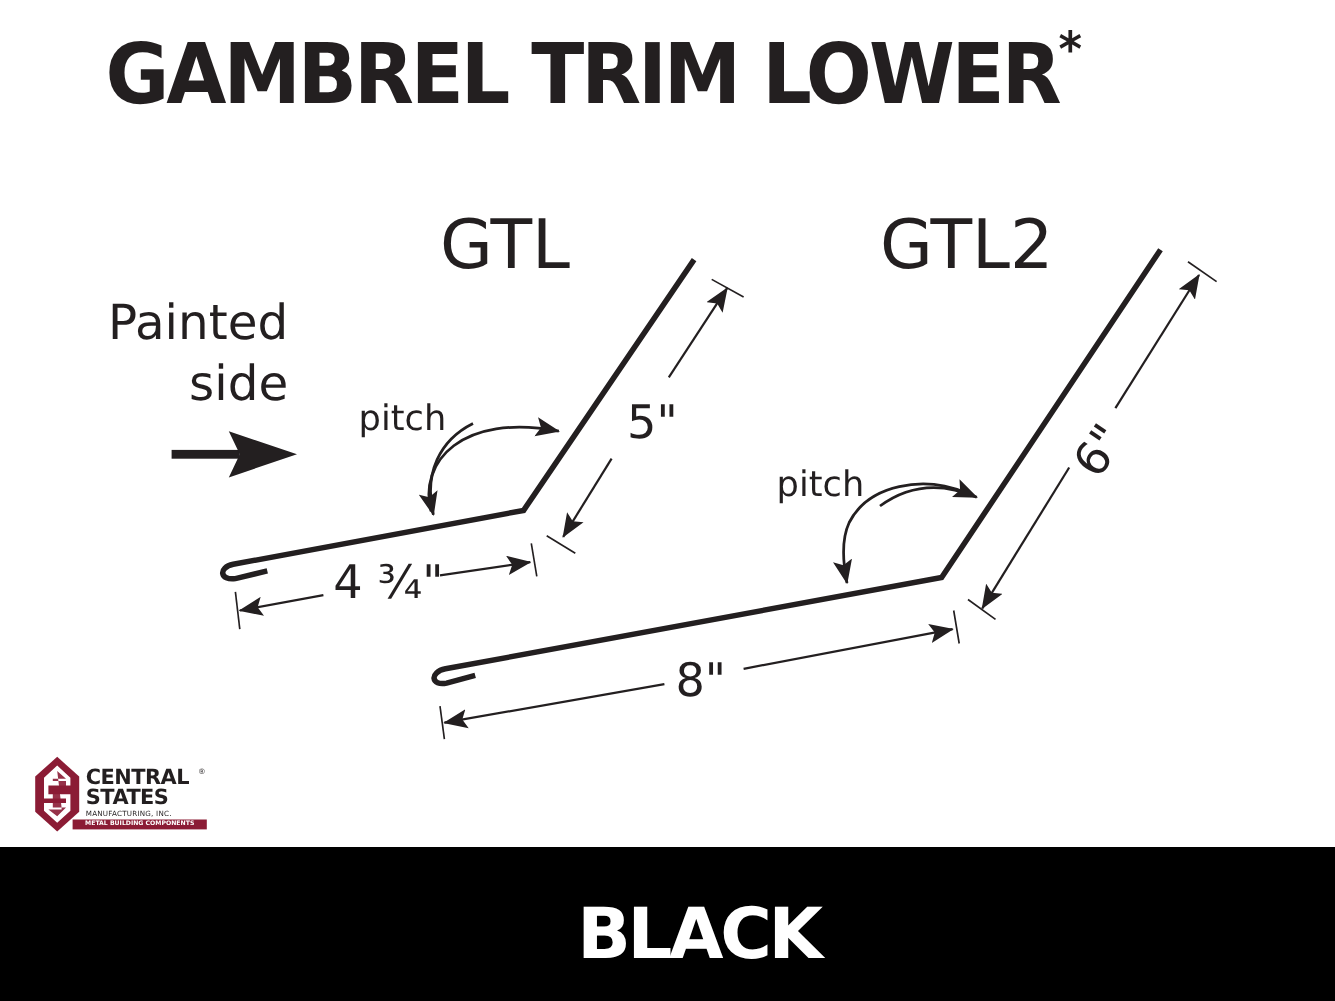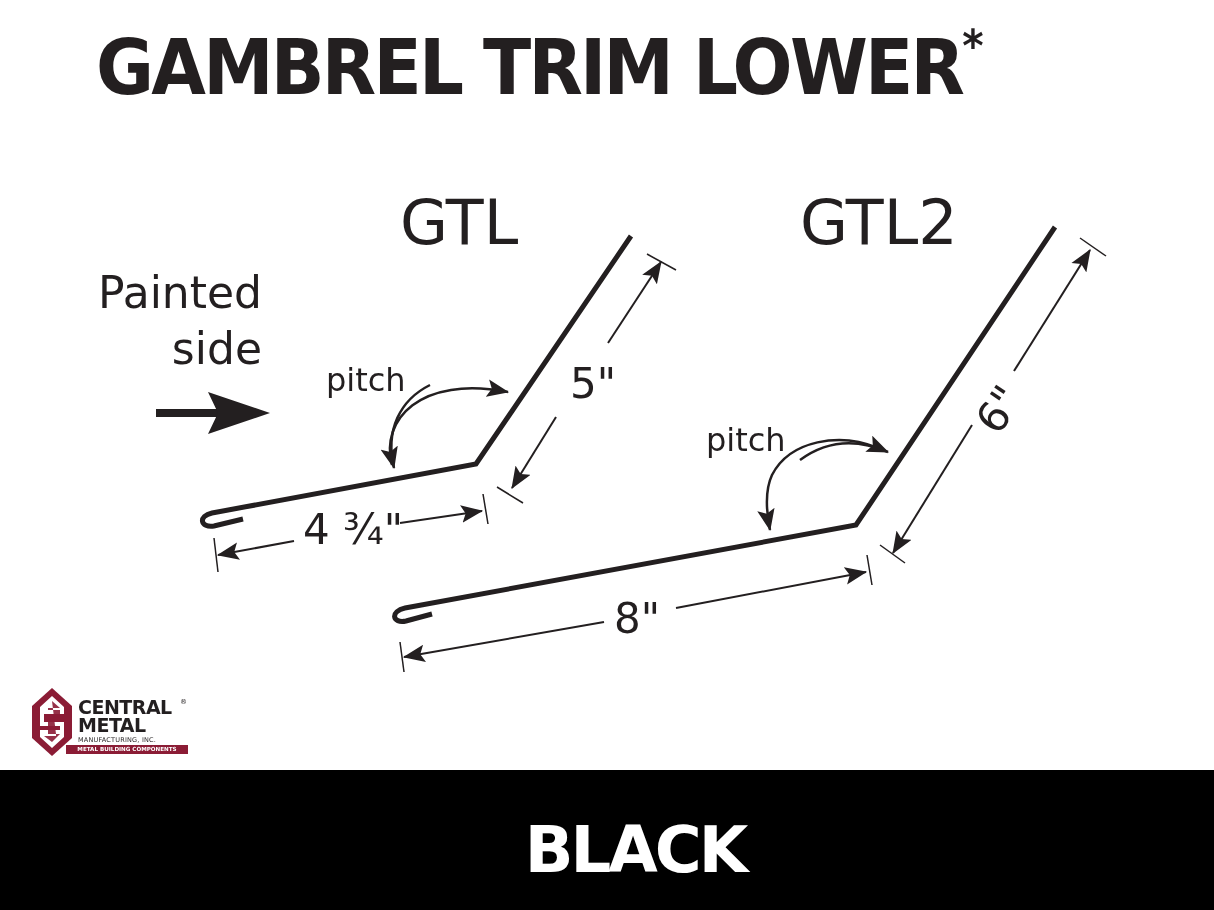--- a/index.html
+++ b/index.html
@@ -93,20 +93,20 @@
 </svg>
 
 <div class="logo">
   <svg width="44" height="72" viewBox="0 0 44 72" style="position:absolute;left:0;top:0;">
     <path d="M22,2 L42,20 L42,52 L22,70 L2,52 L2,20 Z" fill="#8b1c35"></path>
     <path d="M22,10 L34,21 L34,28 L14,28 L14,36 L34,36 L34,51 L22,62 L10,51 L10,44 L30,44 L30,40 L10,40 L10,21 Z" fill="#ffffff"></path>
     <path d="M22,15 L30,22 L18,22 L18,24 L30,24 L30,32 L18,32 L18,48 L30,48 L22,56 L14,50 L26,50 L26,48 Z" fill="#8b1c35" opacity="0.9"></path>
   </svg>
   <div class="logo-name1">CENTRAL</div>
   <div class="logo-reg">®</div>
-  <div class="logo-name2">METAL</div>
+  <div class="logo-name2">STATES</div>
   <div class="logo-sub">MANUFACTURING, INC.</div>
   <div class="logo-band">METAL BUILDING COMPONENTS</div>
 </div>
 
 <div class="footer">
   <div class="footer-label">BLACK</div>
 </div>
 
 </body></html>

